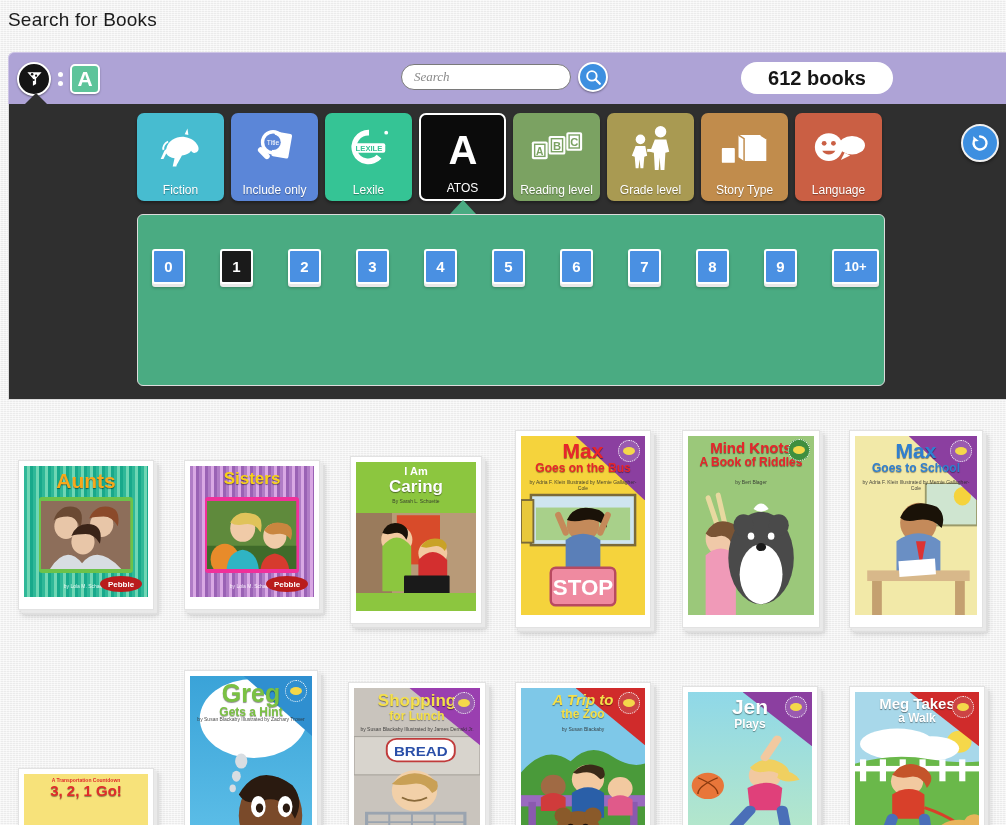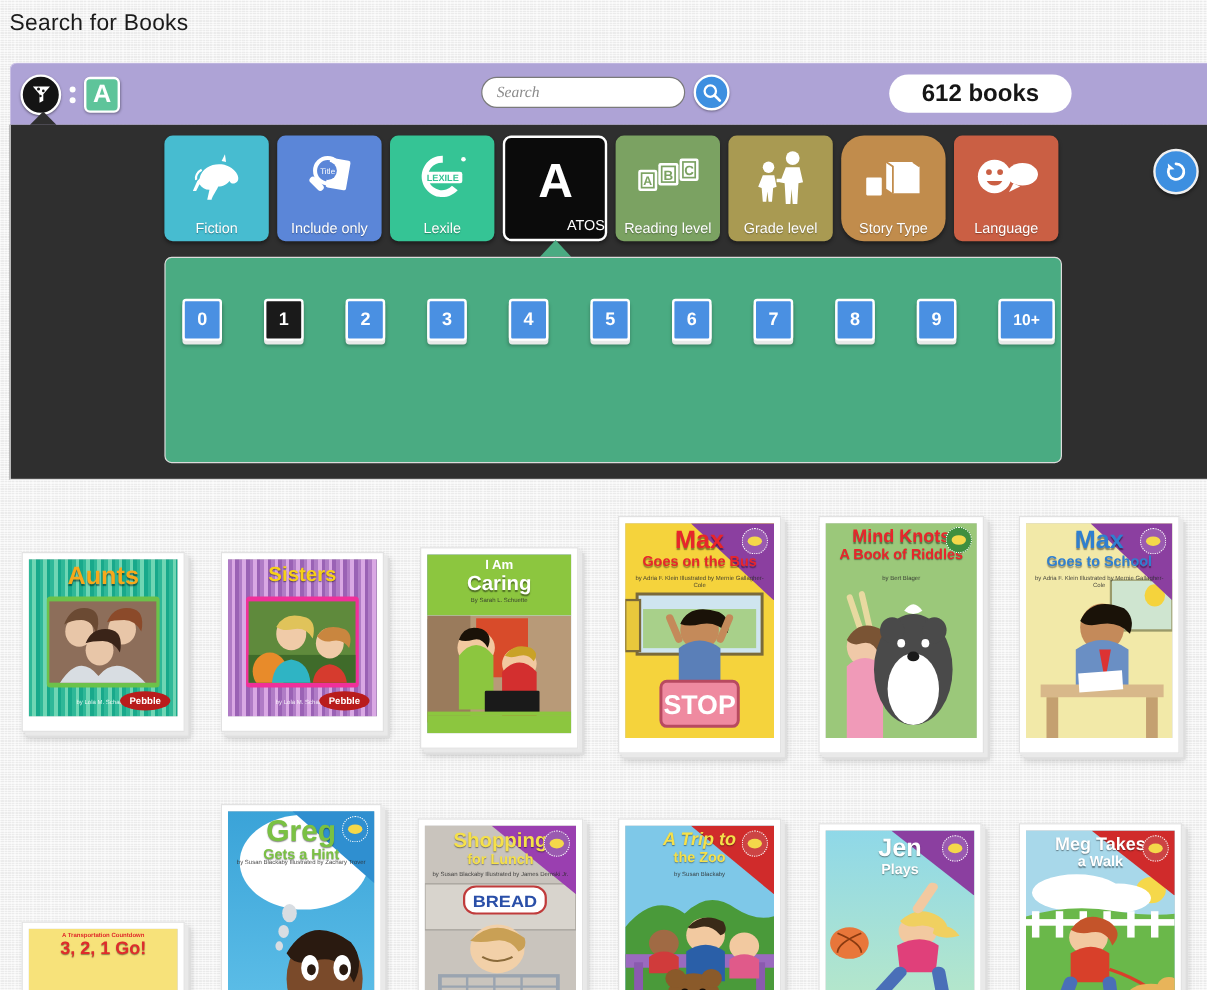--- a/index.html
+++ b/index.html
@@ -121,21 +121,21 @@
   }
   .cat-tile .cat-label {
     font-size: 12px; color: #ffffff; line-height: 14px;
     text-align: center; width: 100%;
     text-shadow: 0 1px 1px rgba(0,0,0,.35);
   }
   .cat-tile.selected {
     background: #0b0b0b !important;
     border: 2px solid #ffffff;
   }
-  .cat-tile.selected .cat-label { text-shadow: none; text-align: right; }
+  .cat-tile.selected .cat-label { text-shadow: none; }
   .cat-pointer {
     position: absolute; left: 50%; bottom: -15px;
     transform: translateX(-50%);
     width: 0; height: 0;
     border-left: 13px solid transparent;
     border-right: 13px solid transparent;
     border-bottom: 14px solid #4aab82;
   }
 
   #reset-btn {
@@ -337,21 +337,21 @@
           <svg width="46" height="48" viewBox="0 0 48 50">
             <circle cx="13" cy="16" r="5" fill="#ffffff"></circle>
             <path d="M8 23h10l2 10-3 1-1 12h-3l-1-9-1 9h-3l-1-12-3-1z" fill="#ffffff"></path>
             <rect x="20" y="26" width="8" height="3" fill="#ffffff"></rect>
             <circle cx="34" cy="8" r="6" fill="#ffffff"></circle>
             <path d="M28 16h12l3 13-4 1-1 18h-4l-1-13-1 13h-4l-1-18-4-1z" fill="#ffffff"></path>
           </svg>
         </div>
         <div class="cat-label">Grade level</div>
       </div>
-      <div class="cat-tile" style="background: rgb(193, 140, 76); border-radius: 19px;">
+      <div class="cat-tile" style="background: rgb(193, 140, 76);">
         <div class="cat-icon">
           <svg width="50" height="42" viewBox="0 0 54 44">
             <rect x="2" y="22" width="14" height="16" rx="1" fill="#ffffff"></rect>
             <path d="M20 8h24l6 4v24H26l-6-4z" fill="#ffffff"></path>
             <path d="M20 8l6 4v24" fill="none" stroke="#c18c4c" stroke-width="1.6"></path>
             <path d="M44 8l6 4" fill="none" stroke="#c18c4c" stroke-width="1.6"></path>
           </svg>
         </div>
         <div class="cat-label">Story Type</div>
       </div>

